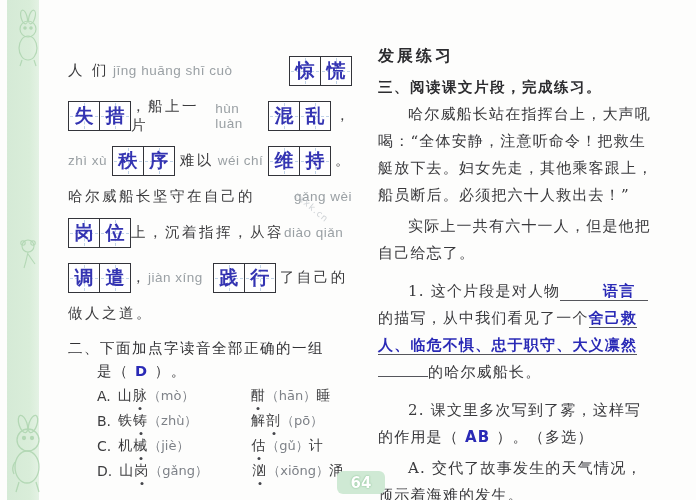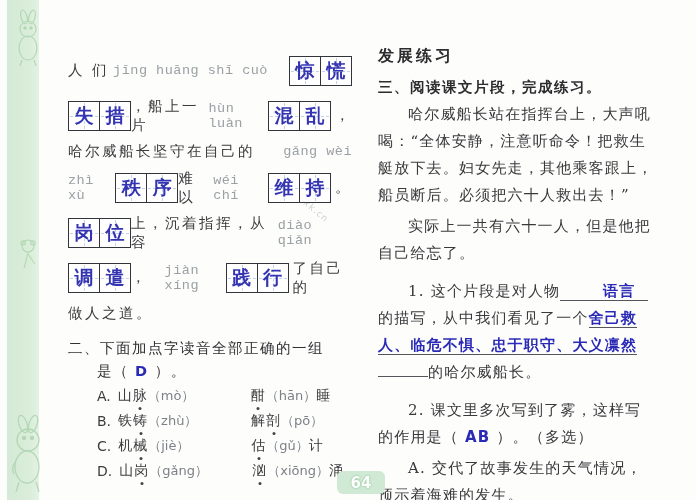--- a/index.html
+++ b/index.html
@@ -24,21 +24,21 @@
   
   .left-col{position:absolute;left:68px;top:48px;width:284px;}
   .right-col{position:absolute;left:378px;top:46px;width:278px;}
 
   
   .fill-row{display:flex;align-items:center;height:45px;color:#3c3c3e;}
   .fill-row.sb{justify-content:space-between;align-items:center;}
   .fill-row.short{height:27px;}
   .grp{display:flex;align-items:center;gap:4px;}
   .ctext{font-size:14.5px;letter-spacing:2.5px;color:#3c3c3e;}
-  .pinyin{font-family:Liberation Mono, monospace;font-size:13.5px;letter-spacing:.5px;color:#9aa0a4;}
+  .pinyin{font-family:Liberation Sans, sans-serif;font-size:13.5px;letter-spacing:.5px;color:#9aa0a4;}
   
   .abox{display:inline-flex;border:1.6px solid #33343a;background:#fff;}
   .cell{width:30px;height:28px;position:relative;display:flex;align-items:center;justify-content:center;}
   .cell + .cell{border-left:1.3px solid #33343a;}
   .cell::before{content:"";position:absolute;left:1px;right:1px;top:50%;border-top:1px dashed #c0d3e8;}
   .cell::after{content:"";position:absolute;top:1px;bottom:1px;left:50%;border-left:1px dashed #c0d3e8;}
   .hand{position:relative;z-index:1;color:#3434b2;font-size:19px;font-weight:bold;}
 
   
   .q2-block{margin-top:10px;}
@@ -149,25 +149,20 @@
               <span class="hand">混</span>
             </span>
           <span class="cell">
               <span class="hand">乱</span>
             </span>
         </span>
         <span class="ctext">，</span>
       </span>
     </div>
 
-    <div class="fill-row short sb">
-      <span class="ctext">哈尔威船长坚守在自己的</span>
-      <span class="pinyin">gǎng wèi</span>
-    </div>
-
     <div class="fill-row sb">
       <span class="pinyin">zhì xù</span>
       <span class="abox">
         <span class="cell">
             <span class="hand">秩</span>
           </span>
         <span class="cell">
             <span class="hand">序</span>
           </span>
       </span>
@@ -181,20 +176,25 @@
               <span class="hand">维</span>
             </span>
           <span class="cell">
               <span class="hand">持</span>
             </span>
         </span>
         <span class="ctext">。</span>
       </span>
     </div>
 
+    <div class="fill-row short sb">
+      <span class="ctext">哈尔威船长坚守在自己的</span>
+      <span class="pinyin">gǎng wèi</span>
+    </div>
+
     <div class="fill-row">
       <span class="abox">
         <span class="cell">
             <span class="hand">岗</span>
           </span>
         <span class="cell">
             <span class="hand">位</span>
           </span>
       </span>
       <span class="ctext">上，沉着指挥，从容</span>

